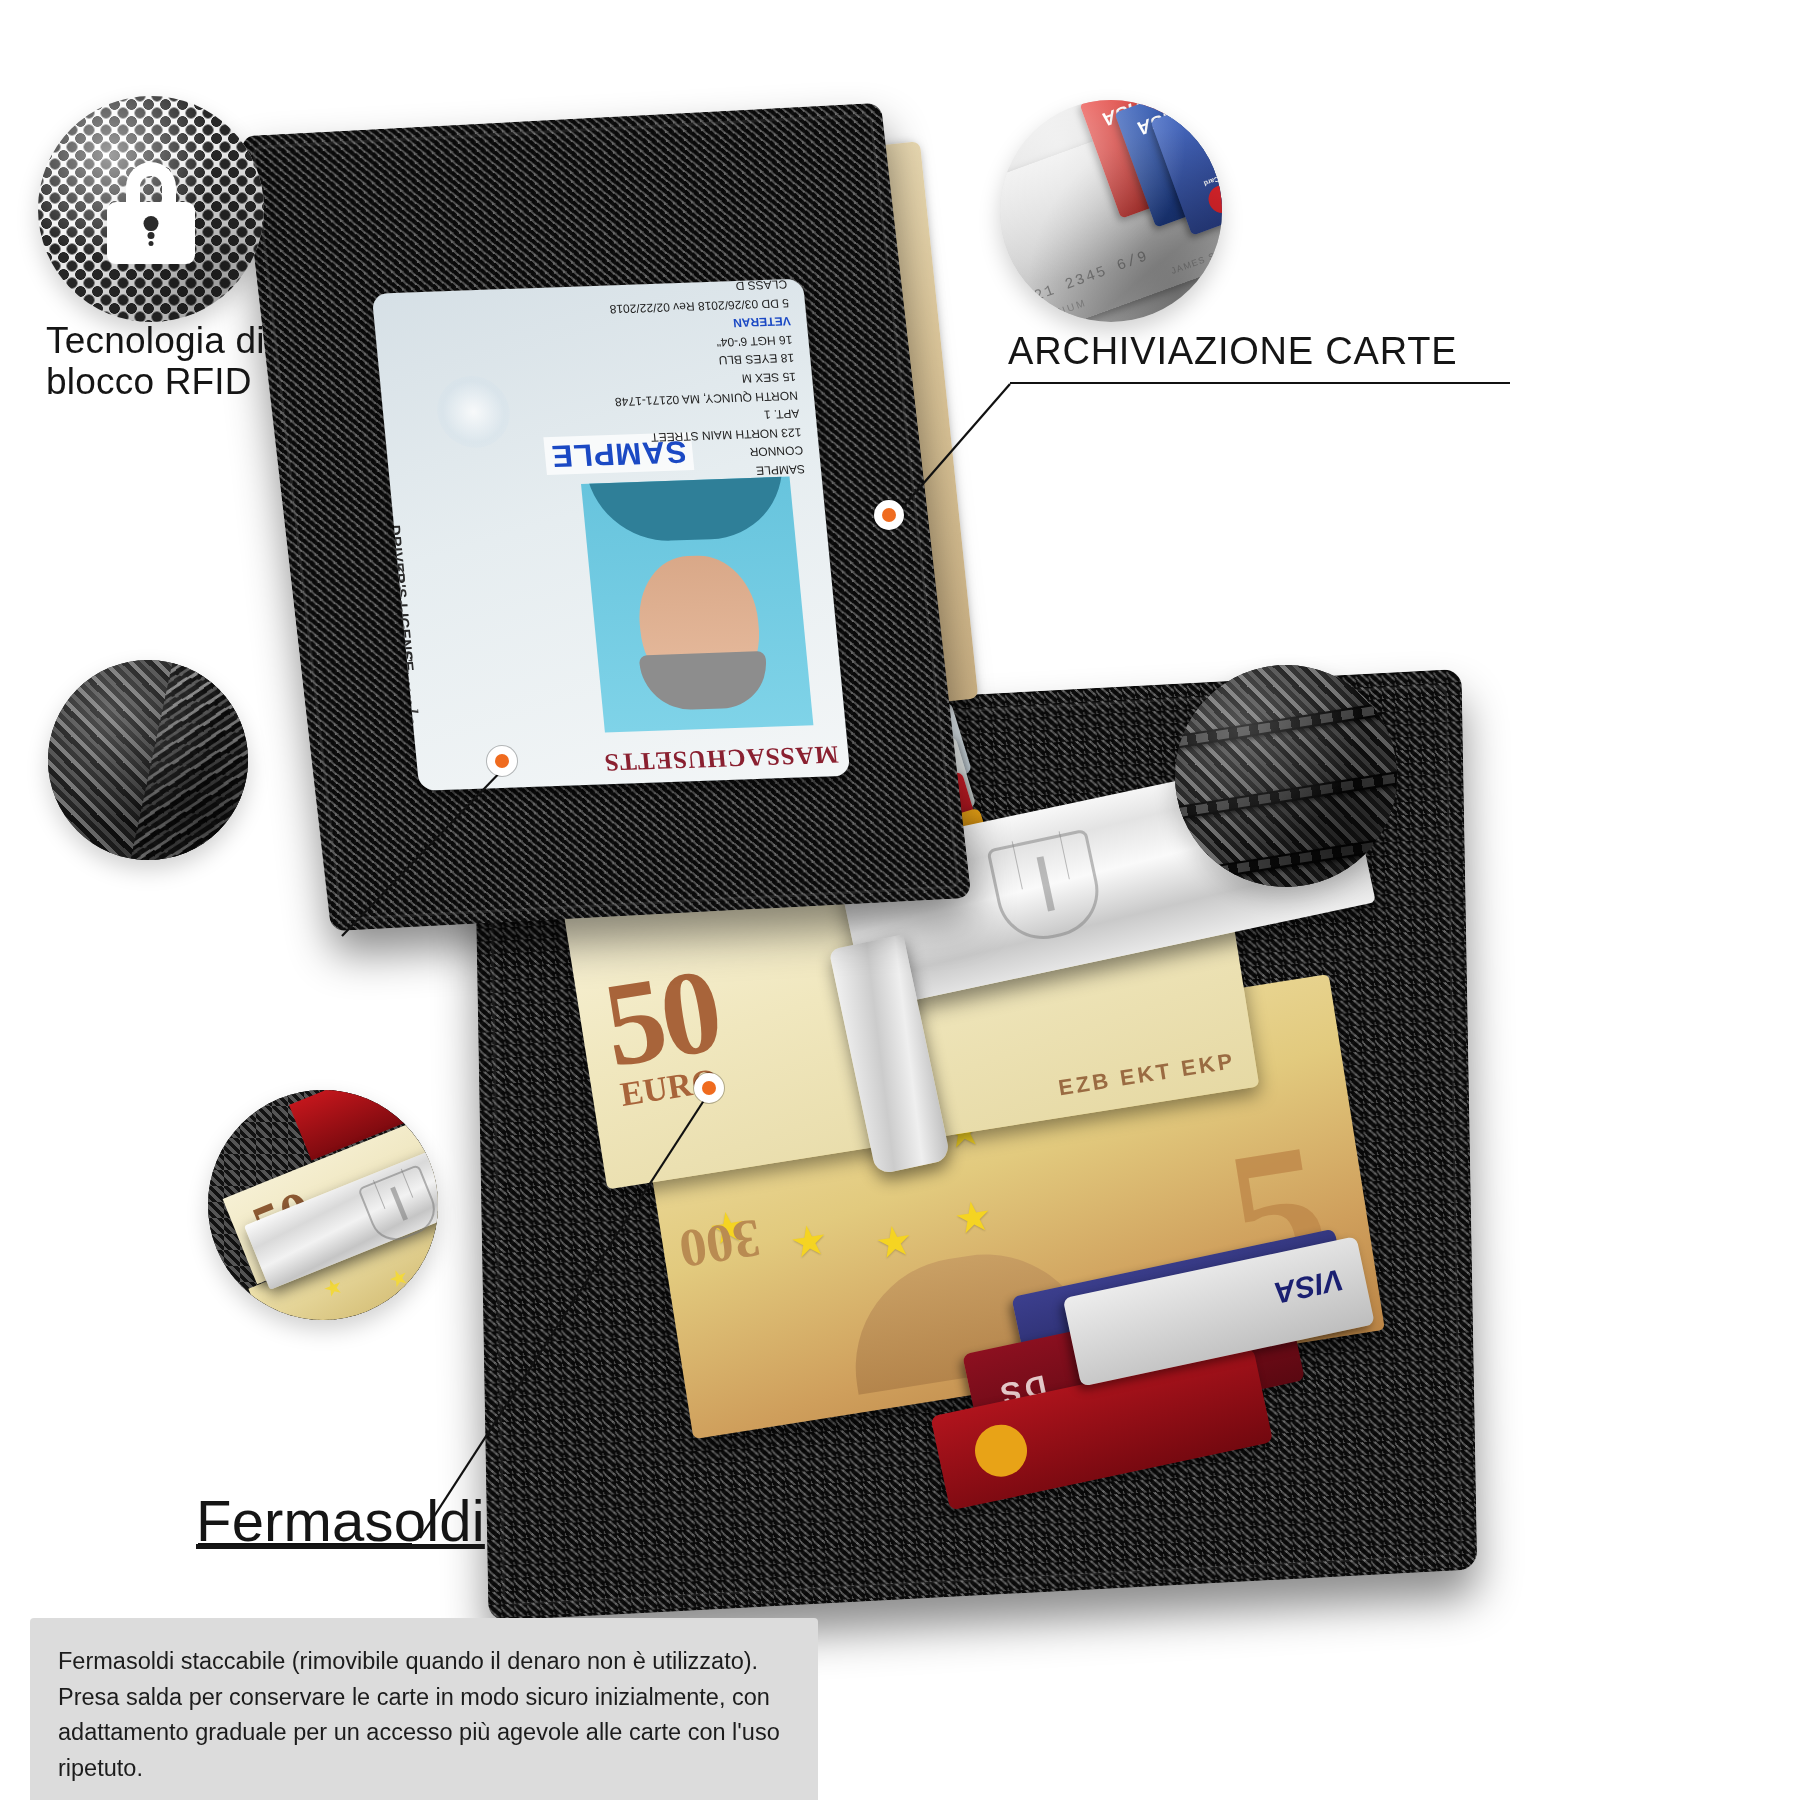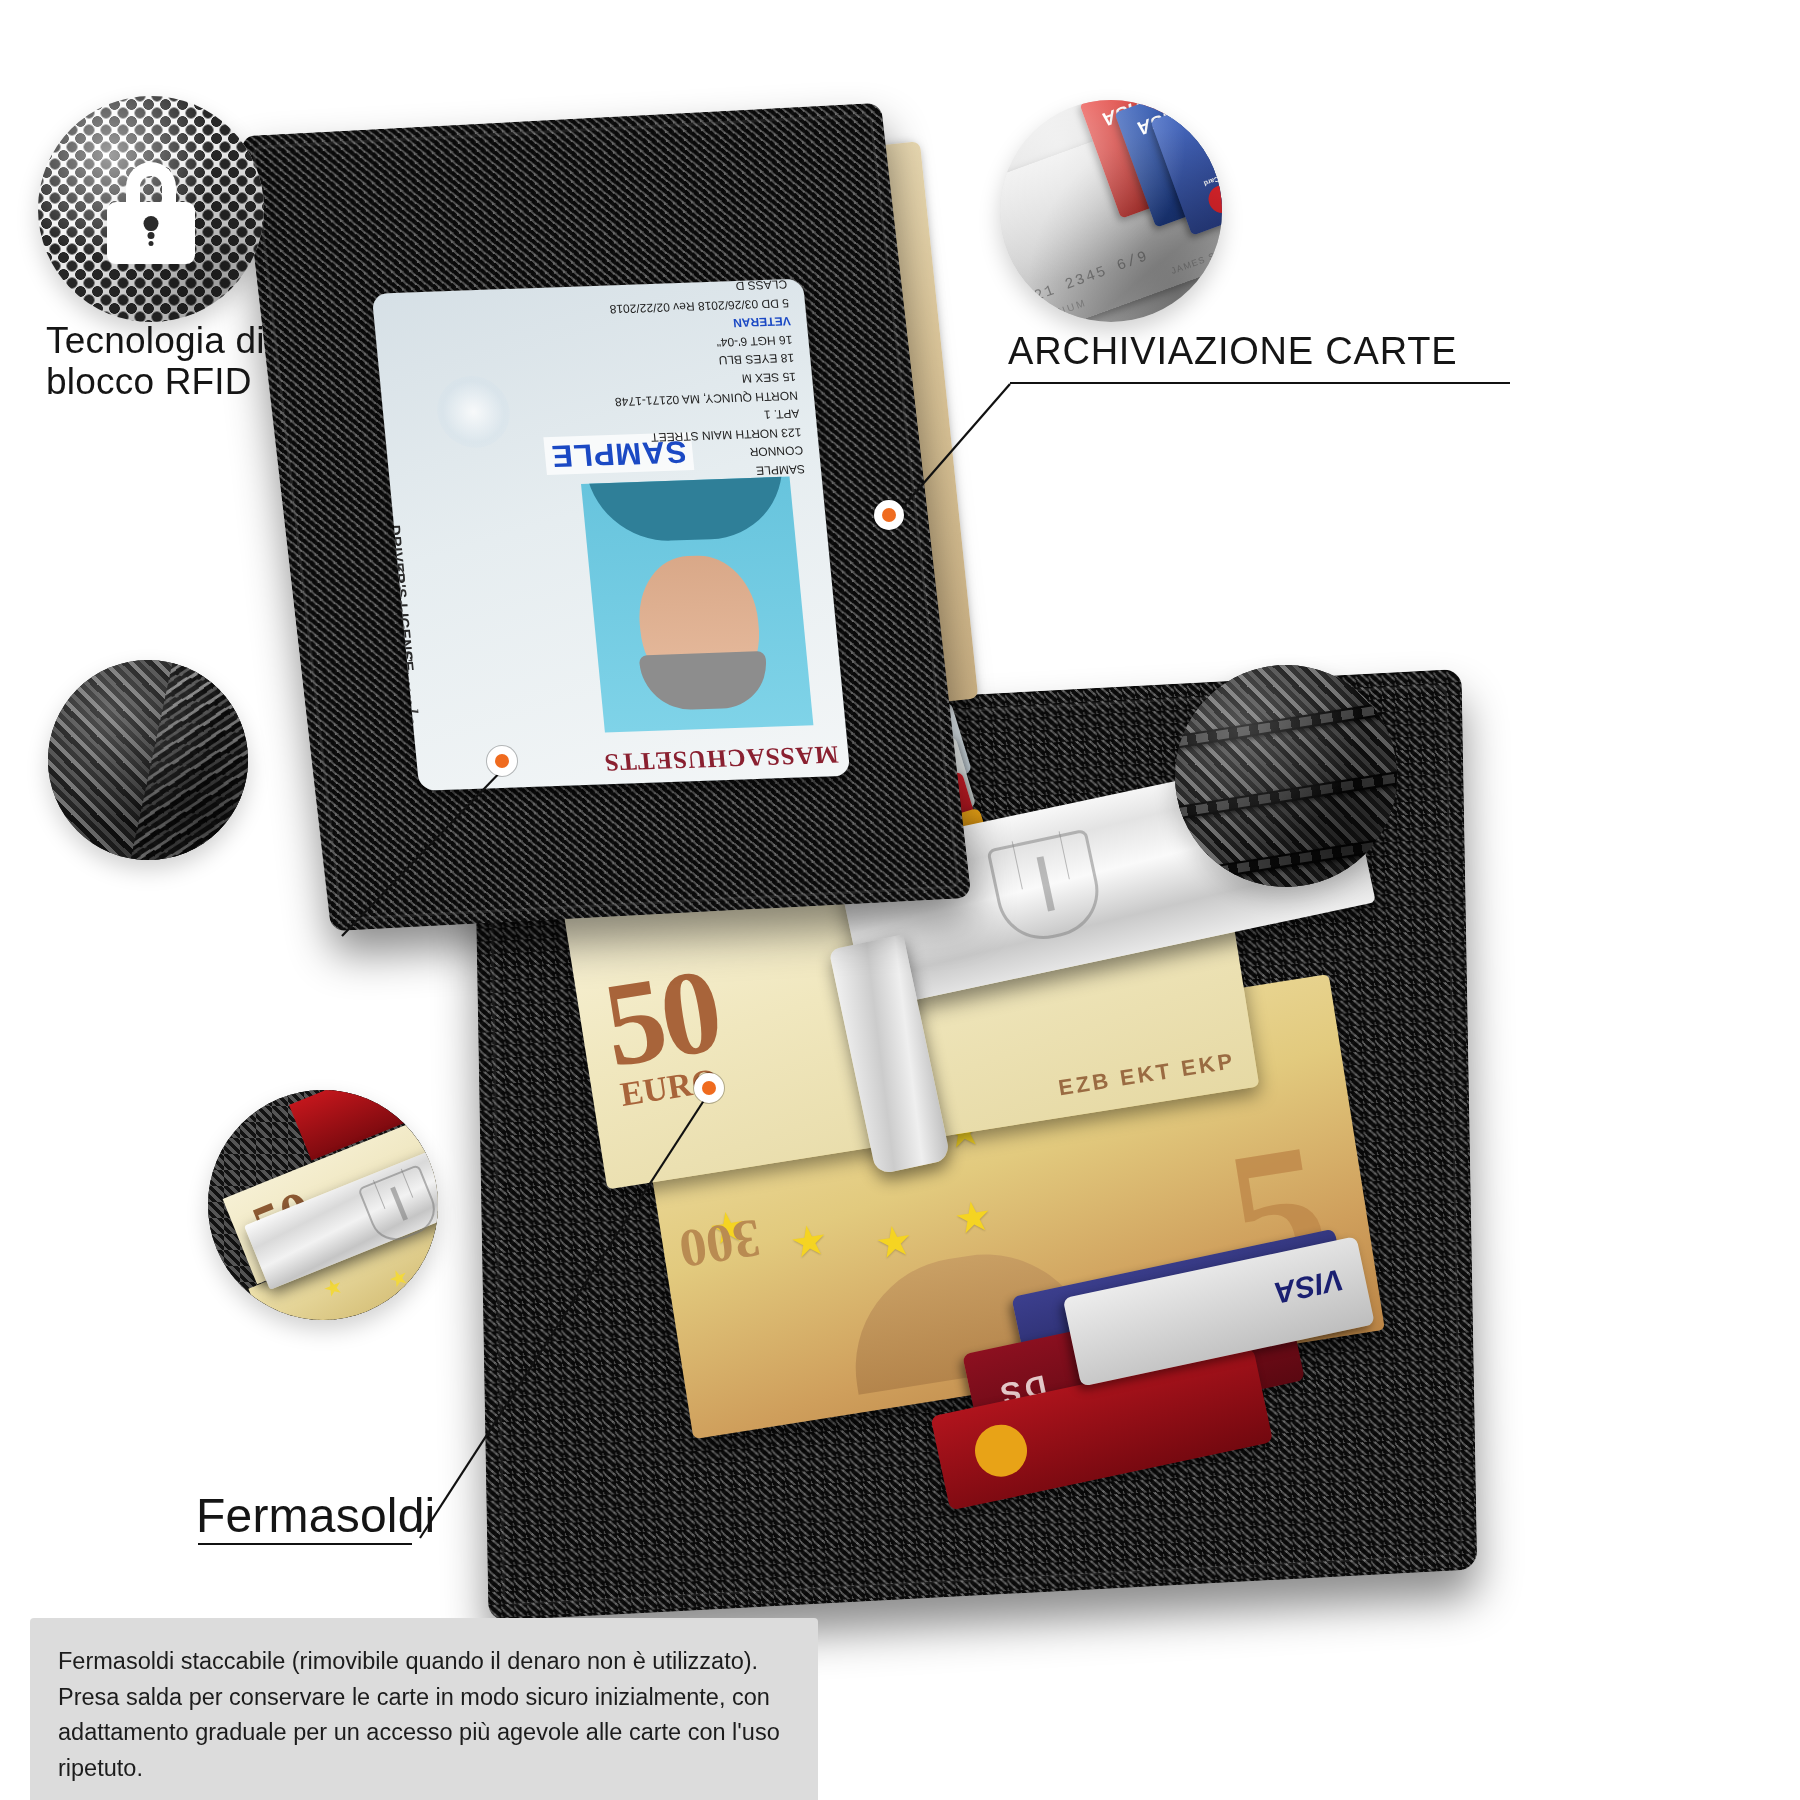--- a/index.html
+++ b/index.html
@@ -821,21 +821,21 @@
       <span class="star" style="left:58%; top:34%;">★</span>
       <span class="star" style="left:16%; top:52%;">★</span>
     </div>
     <div class="note">
       <span class="fifty">50</span>
     </div>
     <div class="clip">
       <span class="logo"></span>
     </div>
   </div>
-  <div class="label-h" id="clip-title" style="left:196px; top:1489px; font-size:48px;">Fermasoldi</div>
+  <div class="label-h" id="clip-title" style="left:196px; top:1489px; font-size:58px;text-decoration:underline;">Fermasoldi</div>
   <div class="rule" style="left:198px; top:1543px; width:214px;"></div>
   <svg class="leader" style="left:400px; top:1080px; width:340px; height:470px;">
     <line x1="312" y1="8" x2="20" y2="458"></line>
   </svg>
   <div class="dot" style="left:694px; top:1073px;"></div>
 
   <div id="caption">Fermasoldi staccabile (rimovibile quando il denaro non è utilizzato). Presa salda per conservare le carte in modo sicuro inizialmente, con adattamento graduale per un accesso più agevole alle carte con l'uso ripetuto.</div>
 
 </div>
 

